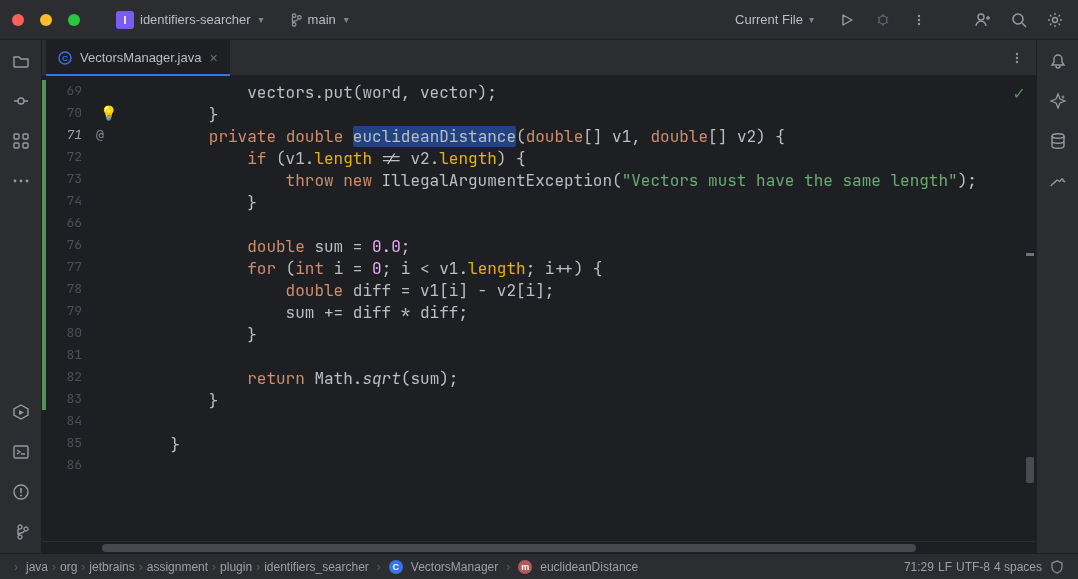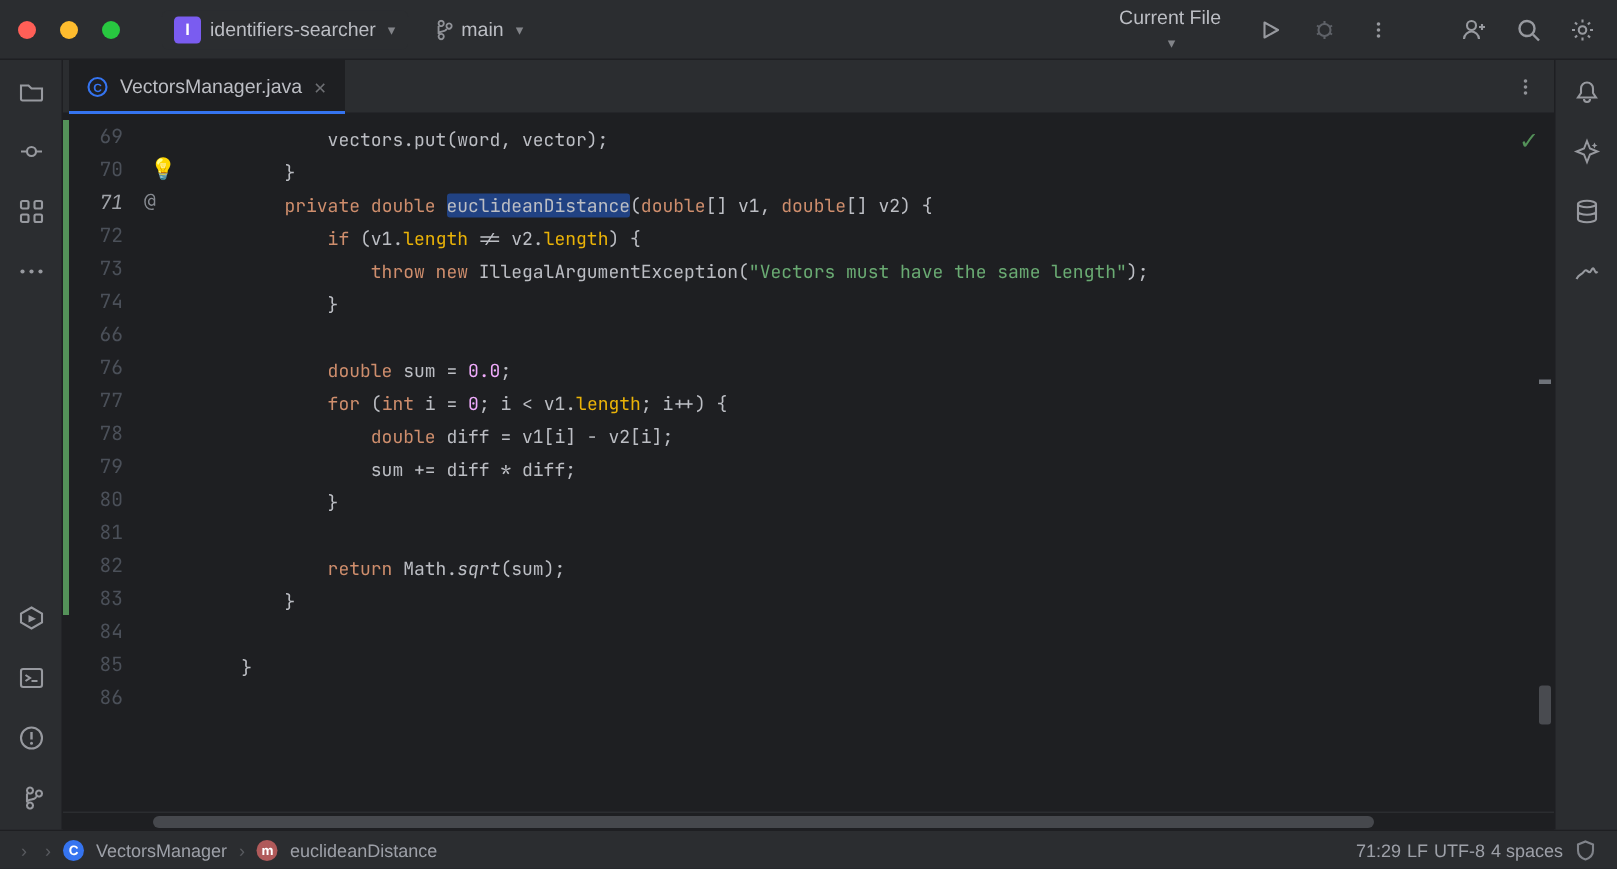--- a/index.html
+++ b/index.html
@@ -10,21 +10,21 @@
     .topbar{height:40px;background:#2b2d30;display:flex;align-items:center;padding:0 12px;border-bottom:1px solid #1e1f22;}
     .topbar .left{display:flex;align-items:center;gap:8px;}
     .project-chip{display:flex;align-items:center;gap:6px;padding:4px 8px;border-radius:4px;background:#2b2d30;}
     .project-icon{width:18px;height:18px;border-radius:3px;background:#7a5cf0;display:flex;align-items:center;justify-content:center;color:#fff;font-weight:700;font-size:11px;}
     .chev{opacity:.6;font-size:10px;margin-left:2px;}
     .branch-chip{display:flex;align-items:center;gap:6px;padding:4px 8px;border-radius:4px;}
     .branch-chip svg{opacity:.7;}
     .topbar .spacer{flex:1;}
     .topbar .right{display:flex;align-items:center;gap:14px;}
     .iconbtn{width:22px;height:22px;display:flex;align-items:center;justify-content:center;opacity:.75;cursor:pointer;}
-    .run-config{display:flex;align-items:center;gap:4px;padding:3px 8px;border-radius:4px;flex-direction:column;}
+    .run-config{display:flex;align-items:center;gap:4px;padding:3px 8px;border-radius:4px;}
     
     .body{display:flex;height:calc(579px - 40px - 26px);}
     .leftstrip{width:42px;background:#2b2d30;border-right:1px solid #1e1f22;display:flex;flex-direction:column;align-items:center;padding-top:10px;gap:18px;}
     .leftstrip .bottom{margin-top:auto;display:flex;flex-direction:column;gap:18px;align-items:center;padding-bottom:10px;}
     
     .rightstrip{width:42px;background:#2b2d30;border-left:1px solid #1e1f22;display:flex;flex-direction:column;align-items:center;padding-top:10px;gap:18px;}
     
     .editor{flex:1;display:flex;flex-direction:column;background:#1e1f22;min-width:0;}
     .tabbar{height:36px;background:#2b2d30;display:flex;align-items:center;border-bottom:1px solid #1e1f22;padding-left:4px;}
     .tab{height:36px;display:flex;align-items:center;gap:8px;padding:0 12px;position:relative;}
@@ -35,21 +35,21 @@
     .tabbar .spacer{flex:1;}
     .tabmenu{padding:0 12px;opacity:.7;cursor:pointer;}
     .code-outer{flex:1;display:flex;min-height:0;position:relative;}
     .gutter{width:48px;background:#1e1f22;text-align:right;padding-top:4px;font-family:"JetBrains Mono",Menlo,Consolas,monospace;font-size:13px;line-height:22px;color:#4b5059;user-select:none;position:relative;}
     .gutter .mod{position:absolute;left:0;width:4px;background:#549159;}
     .gutter .ln{padding-right:8px;position:relative;}
     .gutter .ln.cursor{color:#a0a3a9;font-style:italic;}
     .gutter-extra{width:42px;position:relative;padding-top:4px;line-height:22px;font-family:monospace}
     .bulb{position:absolute;left:10px;color:#f2c55c;font-size:14px;}
     .atmark{position:absolute;left:6px;font-size:13px;color:#868a91;}
-    .code{flex:1;padding-top:6px;font-family:"JetBrains Mono",Menlo,Consolas,monospace;font-size:12px;line-height:22px;white-space:pre;overflow:hidden;color:#bcbec4;}
+    .code{flex:1;padding-top:6px;font-family:"JetBrains Mono",Menlo,Consolas,monospace;font-size:16px;line-height:22px;white-space:pre;overflow:hidden;color:#bcbec4;}
     .kw{color:#cf8e6d;}
     .str{color:#6aab73;}
     .num{color:#f0abfc;}
     .fn{color:#bcbec4;}
     .fld{color:#eab308;}
     .hl{background:#214283;border-radius:2px;}
     .italic{font-style:italic;}
     .check{position:absolute;top:8px;right:10px;color:#549159;font-size:16px;}
     .scroll-h{height:12px;background:#1e1f22;border-top:1px solid #2b2d30;position:relative;}
     .scroll-h .thumb{position:absolute;top:2px;height:8px;background:#46484d;border-radius:4px;left:60px;right:120px;}
@@ -287,20 +287,21 @@
     <span class="iconbtn">
         <svg width="18" height="18" viewBox="0 0 18 18">
           <path d="M2 14c2-4 3-2 5-5s3 3 5-1 2 4 4 1" fill="none" stroke="#bcbec4" stroke-width="1.4"></path>
         </svg>
       </span>
   </div>
 </div>
 
 <div class="status">
   <span class="crumb-sep">›</span>
+  <span id="crumbs"><span>java</span><span class="crumb-sep">›</span><span>org</span><span class="crumb-sep">›</span><span>jetbrains</span><span class="crumb-sep">›</span><span>assignment</span><span class="crumb-sep">›</span><span>plugin</span><span class="crumb-sep">›</span><span>identifiers_searcher</span></span>
   <span class="crumb-sep">›</span>
   <span class="class-icon">C</span>
   <span>VectorsManager</span>
   <span class="crumb-sep">›</span>
   <span class="method-icon">m</span>
   <span>euclideanDistance</span>
   <div class="spacer"></div>
   <span class="seg">71:29</span>
   <span class="seg">LF</span>
   <span class="seg">UTF-8</span>

